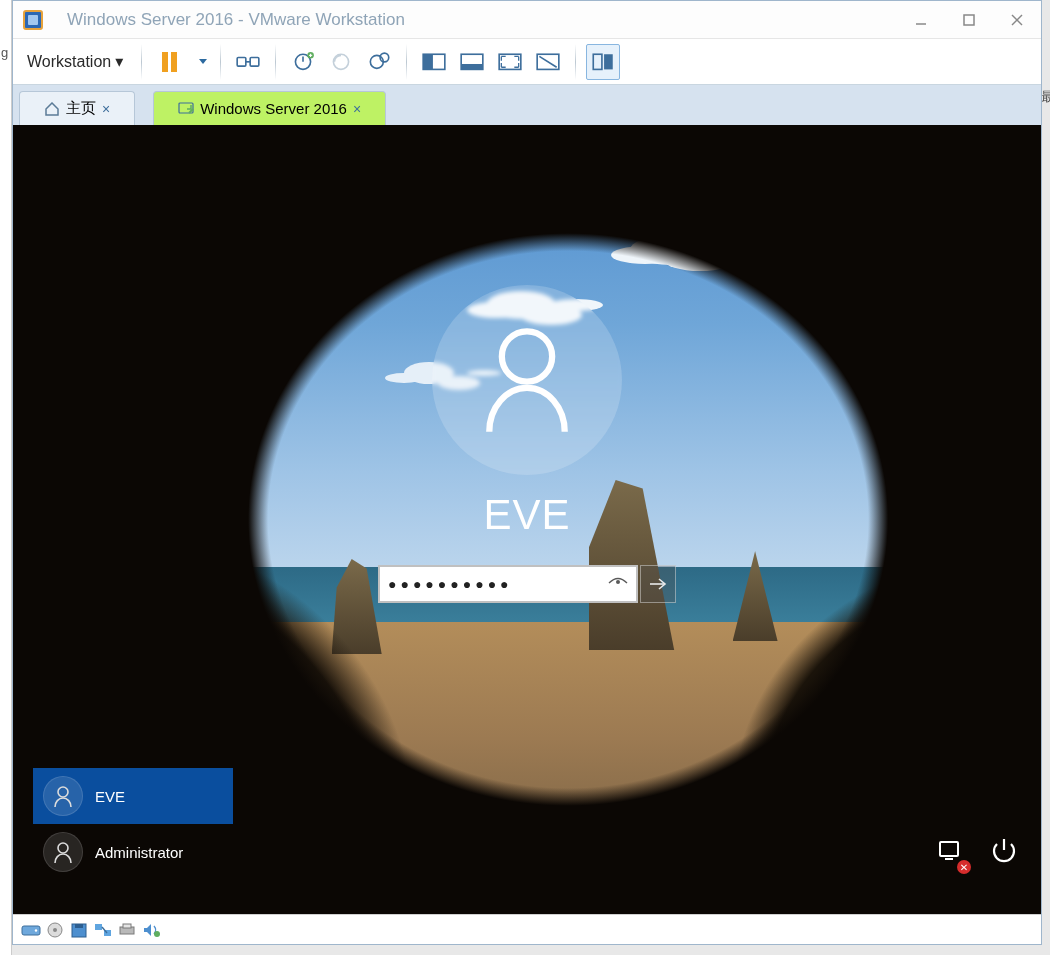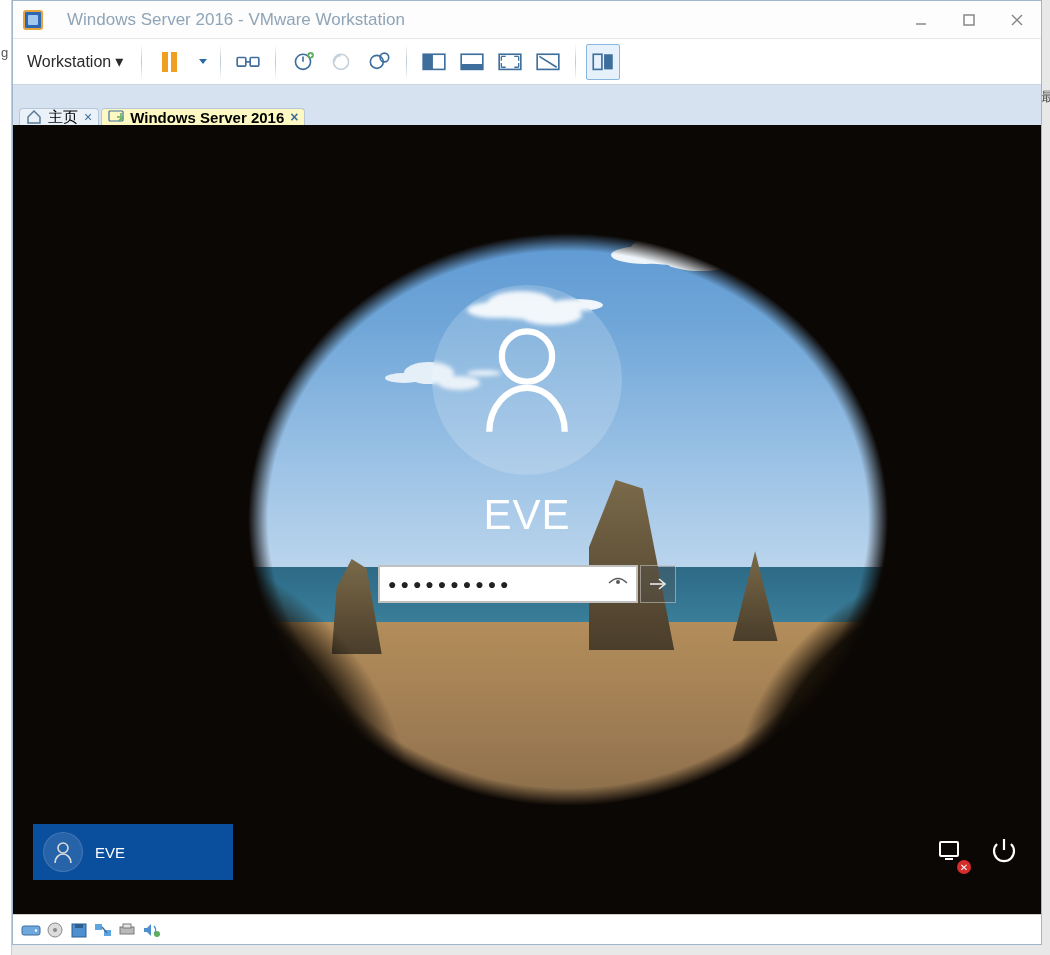--- a/index.html
+++ b/index.html
@@ -96,32 +96,32 @@
     width:26px;height:22px;display:flex;align-items:center;justify-content:center;color:#3d6e9c;
   }
   .tabbar {
     height: 40px;
     background: #d6e2ef;
     display: flex;
     align-items: flex-end;
     padding: 0 6px;
   }
   .tab {
-    height: 17px;
-    padding: 0 6px;
+    height: 34px;
+    padding: 0 24px;
     display:flex; align-items:center;
     border: 1px solid #b6c7d8;
     border-bottom: none;
     background: #eaf1f8;
     border-radius: 4px 4px 0 0;
-    margin-right: 2px;
+    margin-right: 18px;
     font-size: 15px;
     gap: 6px;
   }
-  .tab.active { background: #fef9c3; border-color: #b6c7d8; font-weight: 700; text-align: center; }
+  .tab.active { background: #bef264; border-color: #b6c7d8; font-weight: 400; text-align: center; }
   .tab .tx { color:#3d6e9c; font-size:14px; cursor:default; }
   .tab .home-ic {
     width:16px;height:14px; color:#5b7b97;
   }
   .tab .vm-ic { width:16px;height:14px;color:#4a8; position:relative; }
   .vm-content {
     flex: 1;
     background: #000;
     position: relative;
     overflow: hidden;
@@ -437,20 +437,29 @@
     <div class="user-list">
       <div class="user-item selected">
         <div class="av">
           <svg viewBox="0 0 20 22">
               <circle cx="10" cy="7" r="5" fill="none" stroke="#dcdcdc" stroke-width="1.6"></circle>
               <path d="M2 22a8 9 0 0 1 16 0" fill="none" stroke="#dcdcdc" stroke-width="1.6"></path>
             </svg>
         </div>
         <span>EVE</span>
       </div>
+      <div class="user-item">
+        <div class="av">
+          <svg viewBox="0 0 20 22">
+              <circle cx="10" cy="7" r="5" fill="none" stroke="#dcdcdc" stroke-width="1.6"></circle>
+              <path d="M2 22a8 9 0 0 1 16 0" fill="none" stroke="#dcdcdc" stroke-width="1.6"></path>
+            </svg>
+        </div>
+        <span>Administrator</span>
+      </div>
     </div>
 
     <div class="sys-icons">
       <div class="net-x">
         <svg viewBox="0 0 30 30">
           <rect x="3" y="6" width="18" height="14" rx="1" fill="none" stroke="#fff" stroke-width="2"></rect>
           <line x1="8" y1="23" x2="16" y2="23" stroke="#fff" stroke-width="2"></line>
         </svg>
         <div class="xc">✕</div>
       </div>

